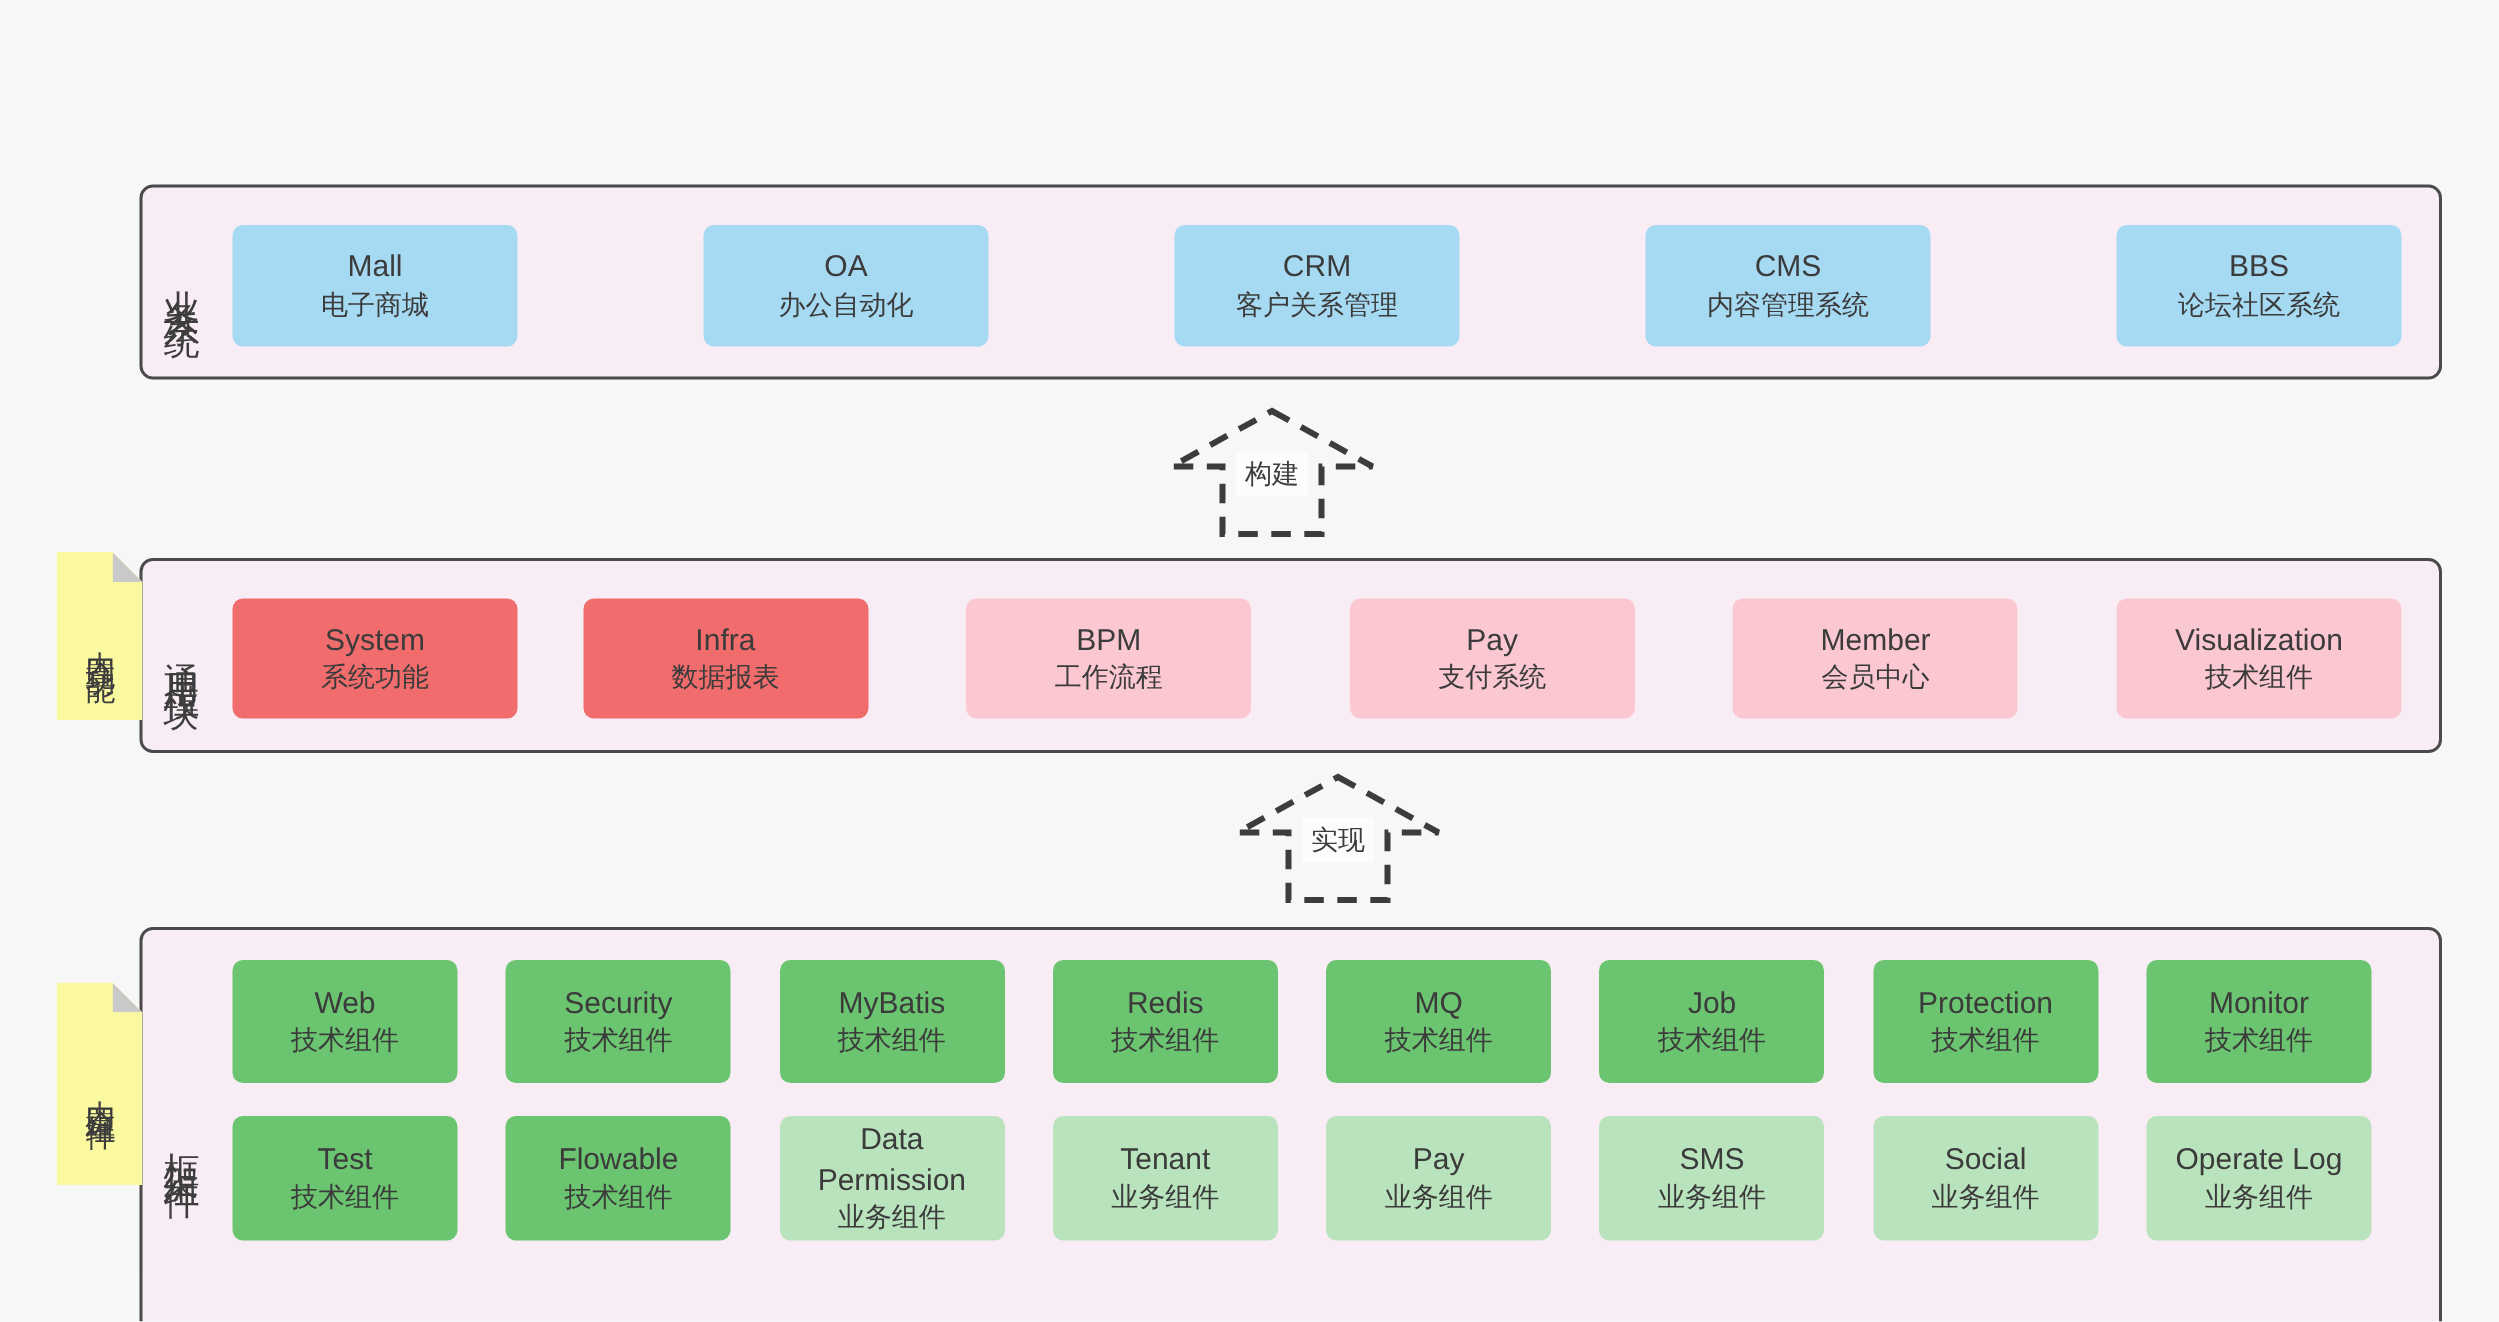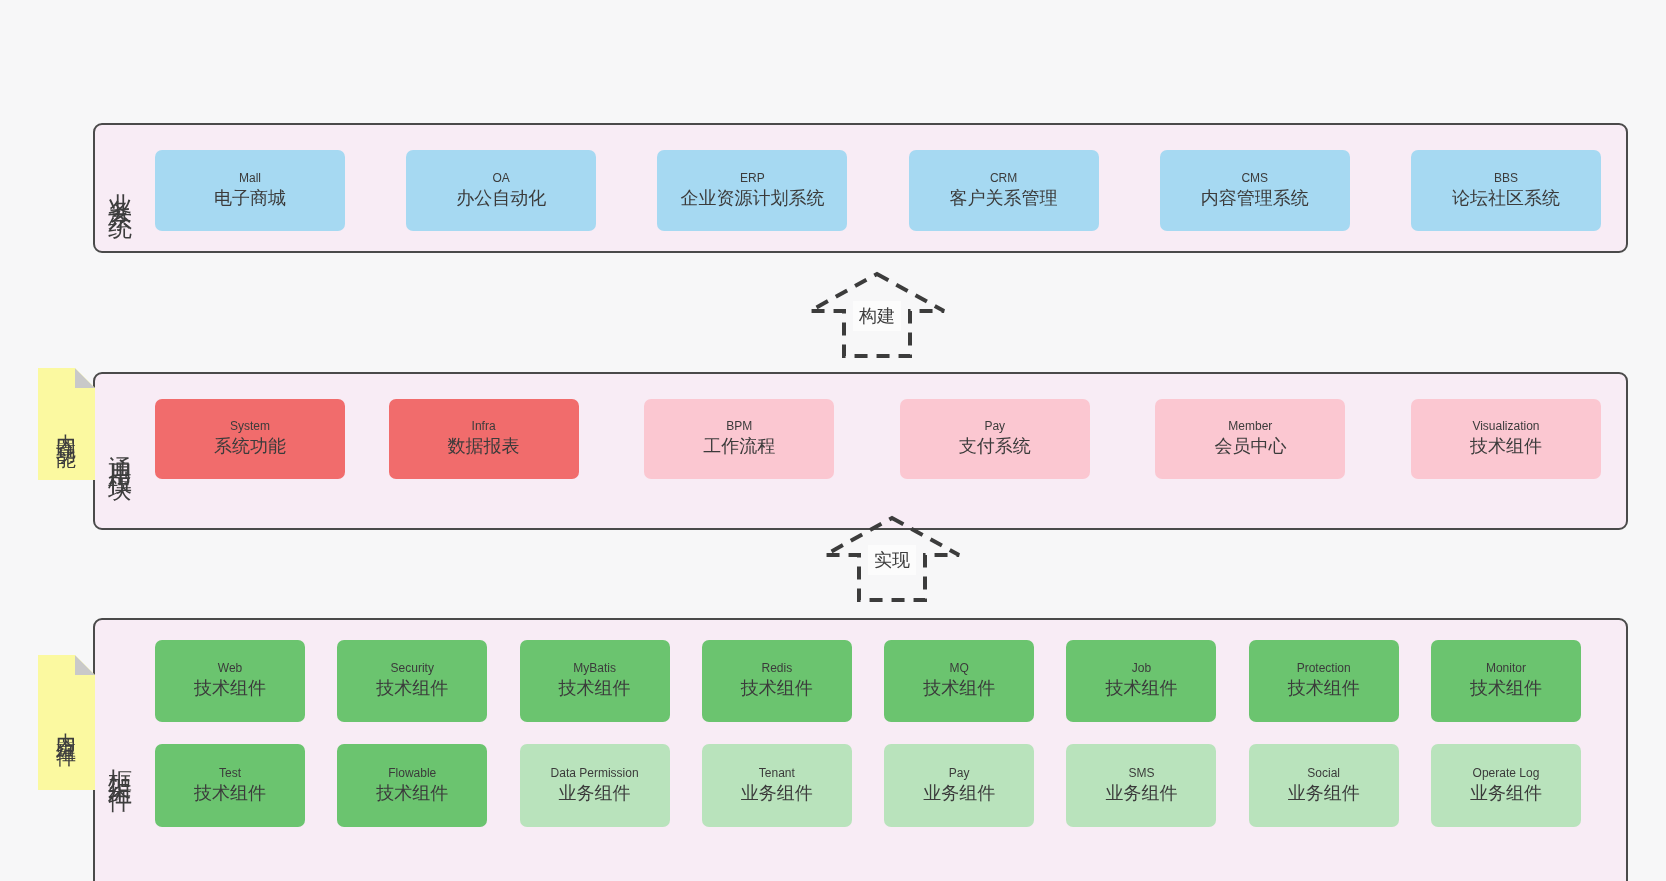--- a/index.html
+++ b/index.html
@@ -8,21 +8,21 @@
     background:#f7f7f8;
     font-family:"Liberation Sans","DejaVu Sans",sans-serif;
     color:#3b3b3b;
   }
   
   .panel{
     position:absolute;left:93px;width:1535px;box-sizing:border-box;
     background:#f8ecf5;border:2px solid #4a4a4a;border-radius:9px;
   }
   #sec-business{top:123px;height:130px;}
-  #sec-modules{top:372px;height:158px;}
+  #sec-modules{top:372px;height:130px;}
   #sec-components{top:618px;height:289px;}
 
   .vlabel{
     position:absolute;left:13px;top:50%;transform:translateY(-50%);
     writing-mode:vertical-rl;text-orientation:upright;
     font-size:24px;letter-spacing:7px;color:#3d3d3d;line-height:1;
     white-space:nowrap;
   }
 
   .cards-row{
@@ -34,21 +34,21 @@
   #sec-components .row-1{top:20px;height:82px;right:45px;}
   #sec-components .row-2{top:124px;height:83px;right:45px;}
 
   .card{
     border-radius:7px;display:flex;flex-direction:column;
     justify-content:center;align-items:center;text-align:center;
     line-height:1.32;padding:2px 6px;box-sizing:border-box;
   }
   .cards-row.six .card{flex:0 0 190px;}
   .cards-row.eight .card{flex:0 0 150px;}
-  .card .en{font-size:12px;}
+  .card .en{font-size:20px;}
   .card .zh{font-size:18px;}
   .card[data-type="blue"]{background:#a6d9f2;}
   .card[data-type="red"]{background:#f16c6c;}
   .card[data-type="pink"]{background:#fbc7d1;margin-left:22px;}
   .card[data-type="green"]{background:#6bc46f;}
   .card[data-type="lightgreen"]{background:#b9e3bc;}
 
   
   .sticky{
     position:absolute;background:#fbf9a0;z-index:3;
@@ -62,21 +62,21 @@
     clip-path:polygon(0 0,100% 100%,0 100%);
   }
   .sticky .stxt{
     writing-mode:vertical-rl;text-orientation:upright;
     font-size:20px;letter-spacing:5px;line-height:1;color:#3d3d3d;
     white-space:nowrap;margin-top:8px;
   }
 
   
   .arrow{position:absolute;width:140px;height:88px;}
-  #arrow-build{left:807px;top:271px;}
+  #arrow-build{left:778px;top:271px;}
   #arrow-implement{left:822px;top:515px;}
   .arrow svg{display:block;width:140px;height:88px;}
   .arrow path{
     fill:none;stroke:#3c3c3c;stroke-width:4;stroke-dasharray:13 9;
   }
   .arrow .alabel{
     position:absolute;left:50%;top:30px;transform:translateX(-50%);
     background:#fcfcfc;padding:3px 6px;font-size:18px;color:#3d3d3d;
     white-space:nowrap;
   }
@@ -89,24 +89,20 @@
   <div class="panel" id="sec-business">
     <div class="vlabel">业务系统</div>
     <div class="cards-row six">
       <div class="card" data-type="blue">
         <div class="en">Mall</div>
         <div class="zh">电子商城</div>
       </div>
       <div class="card" data-type="blue">
         <div class="en">OA</div>
         <div class="zh">办公自动化</div>
-      </div>
-      <div class="card" data-type="blue">
-        <div class="en">ERP</div>
-        <div class="zh">企业资源计划系统</div>
       </div>
       <div class="card" data-type="blue">
         <div class="en">CRM</div>
         <div class="zh">客户关系管理</div>
       </div>
       <div class="card" data-type="blue">
         <div class="en">CMS</div>
         <div class="zh">内容管理系统</div>
       </div>
       <div class="card" data-type="blue">

